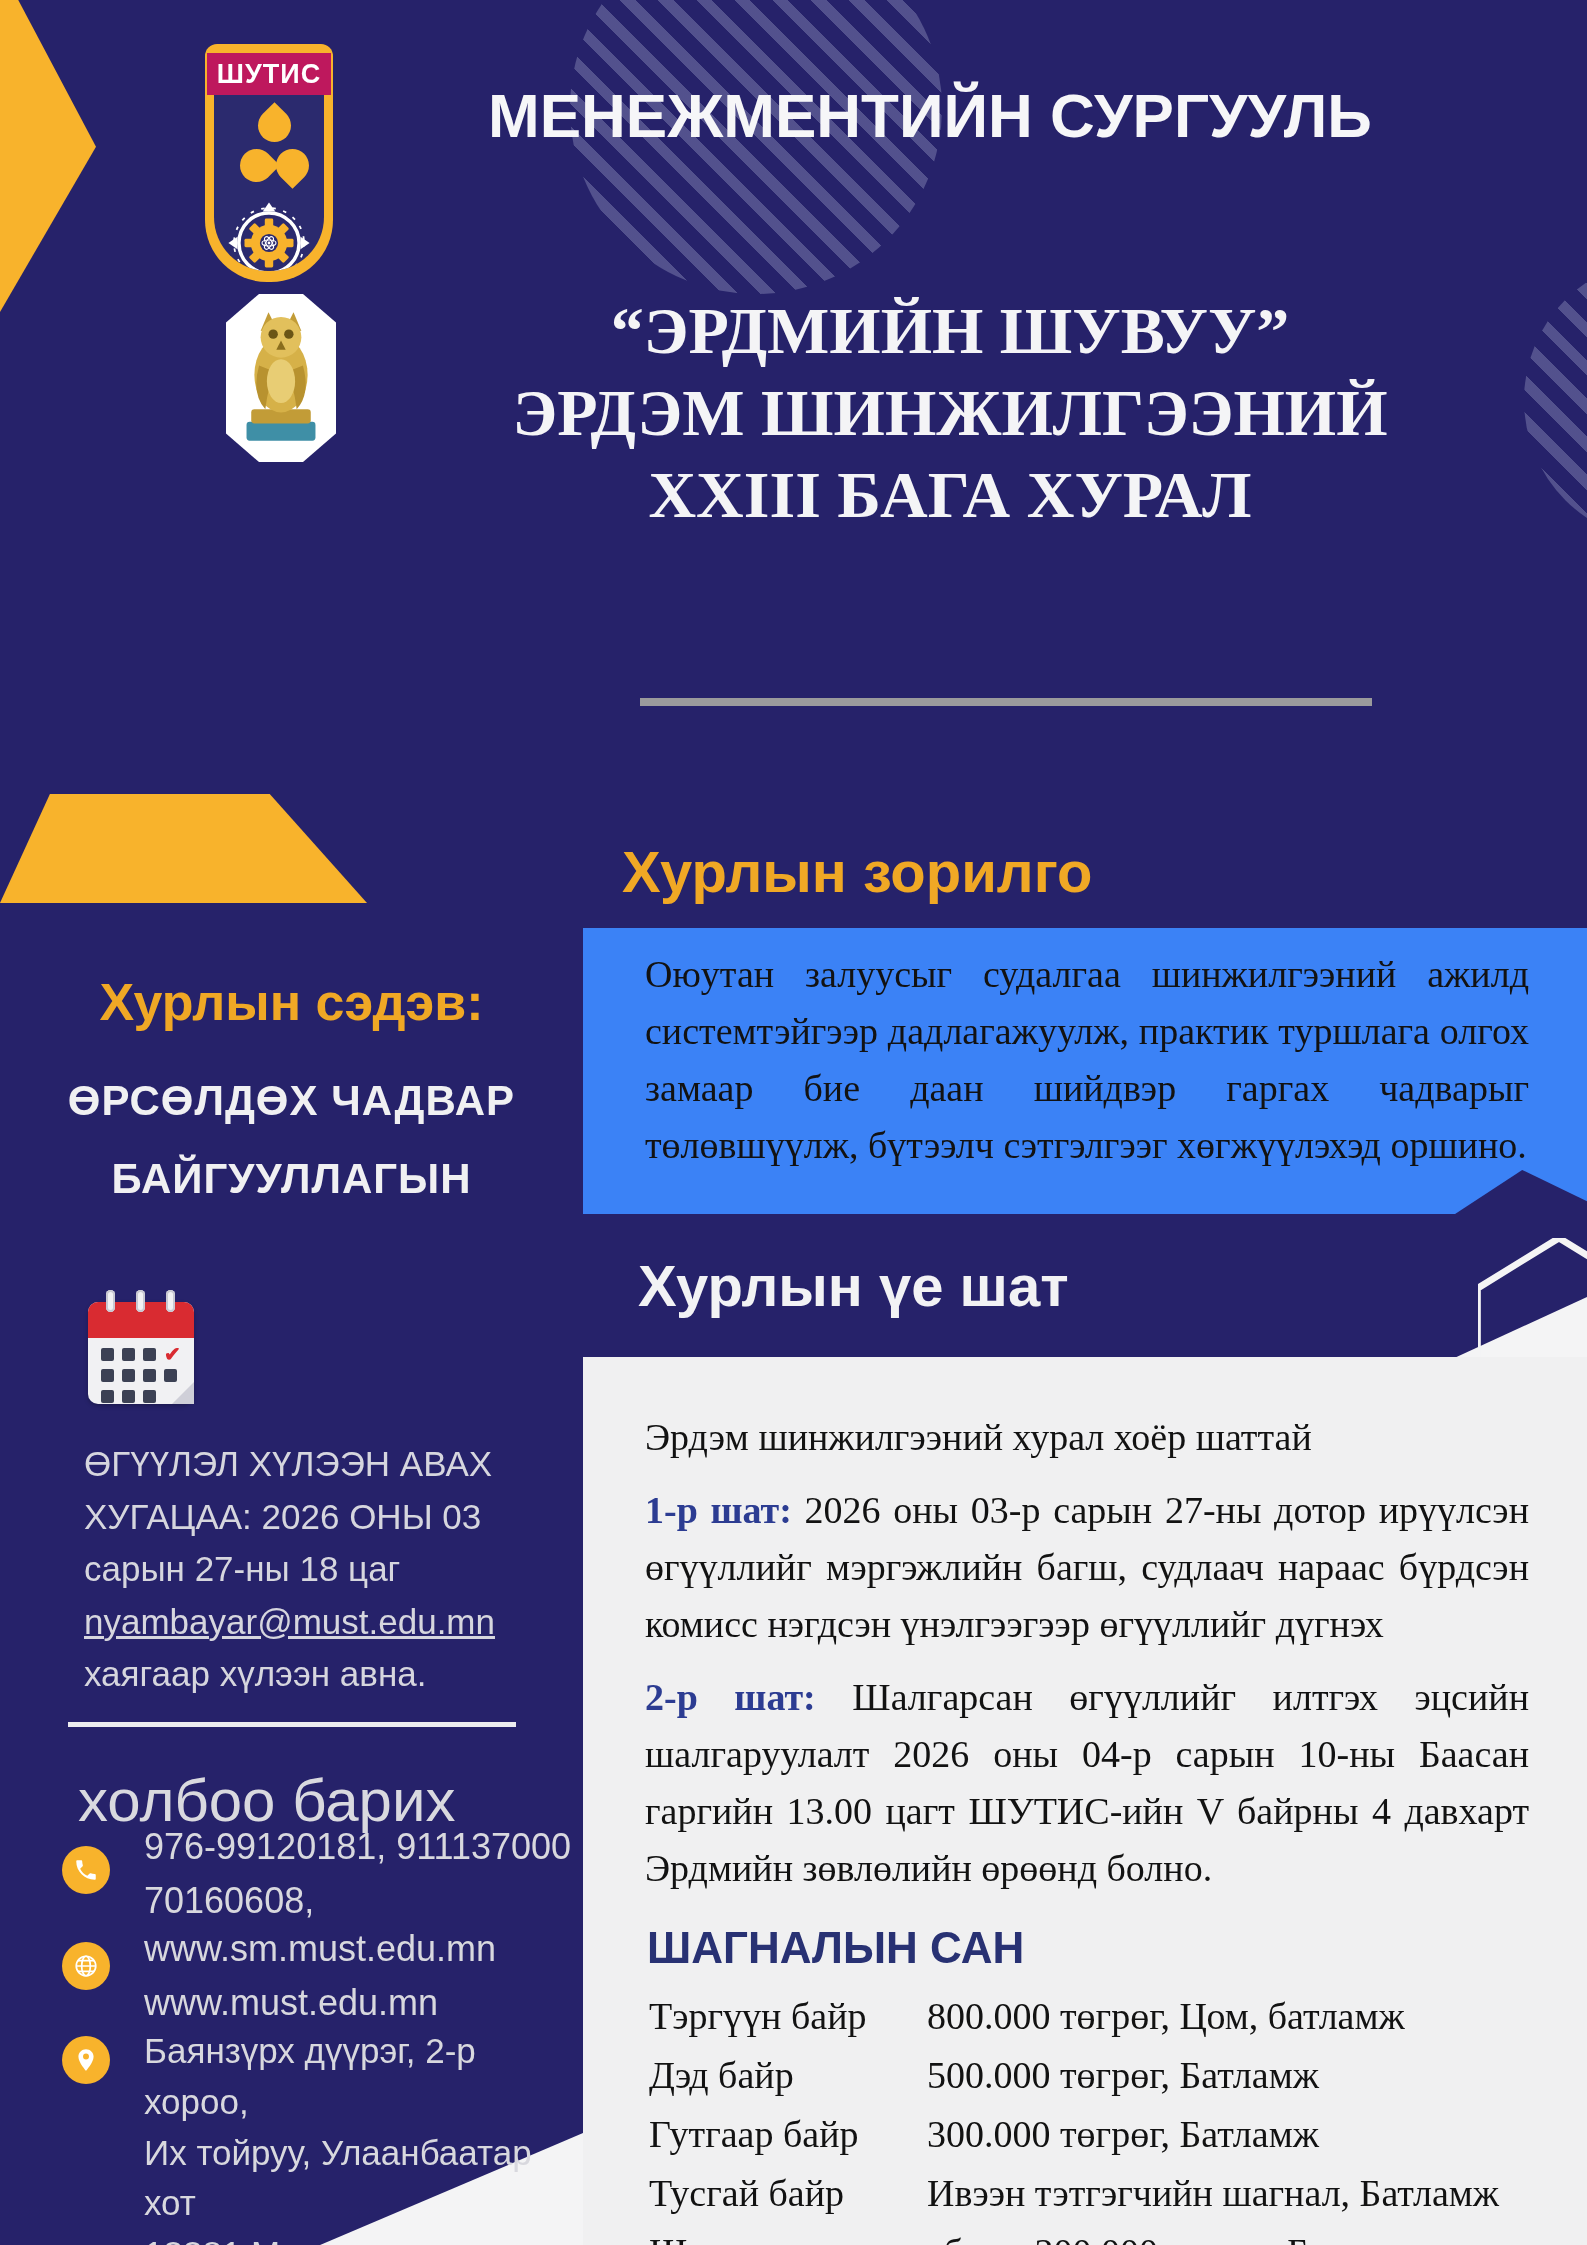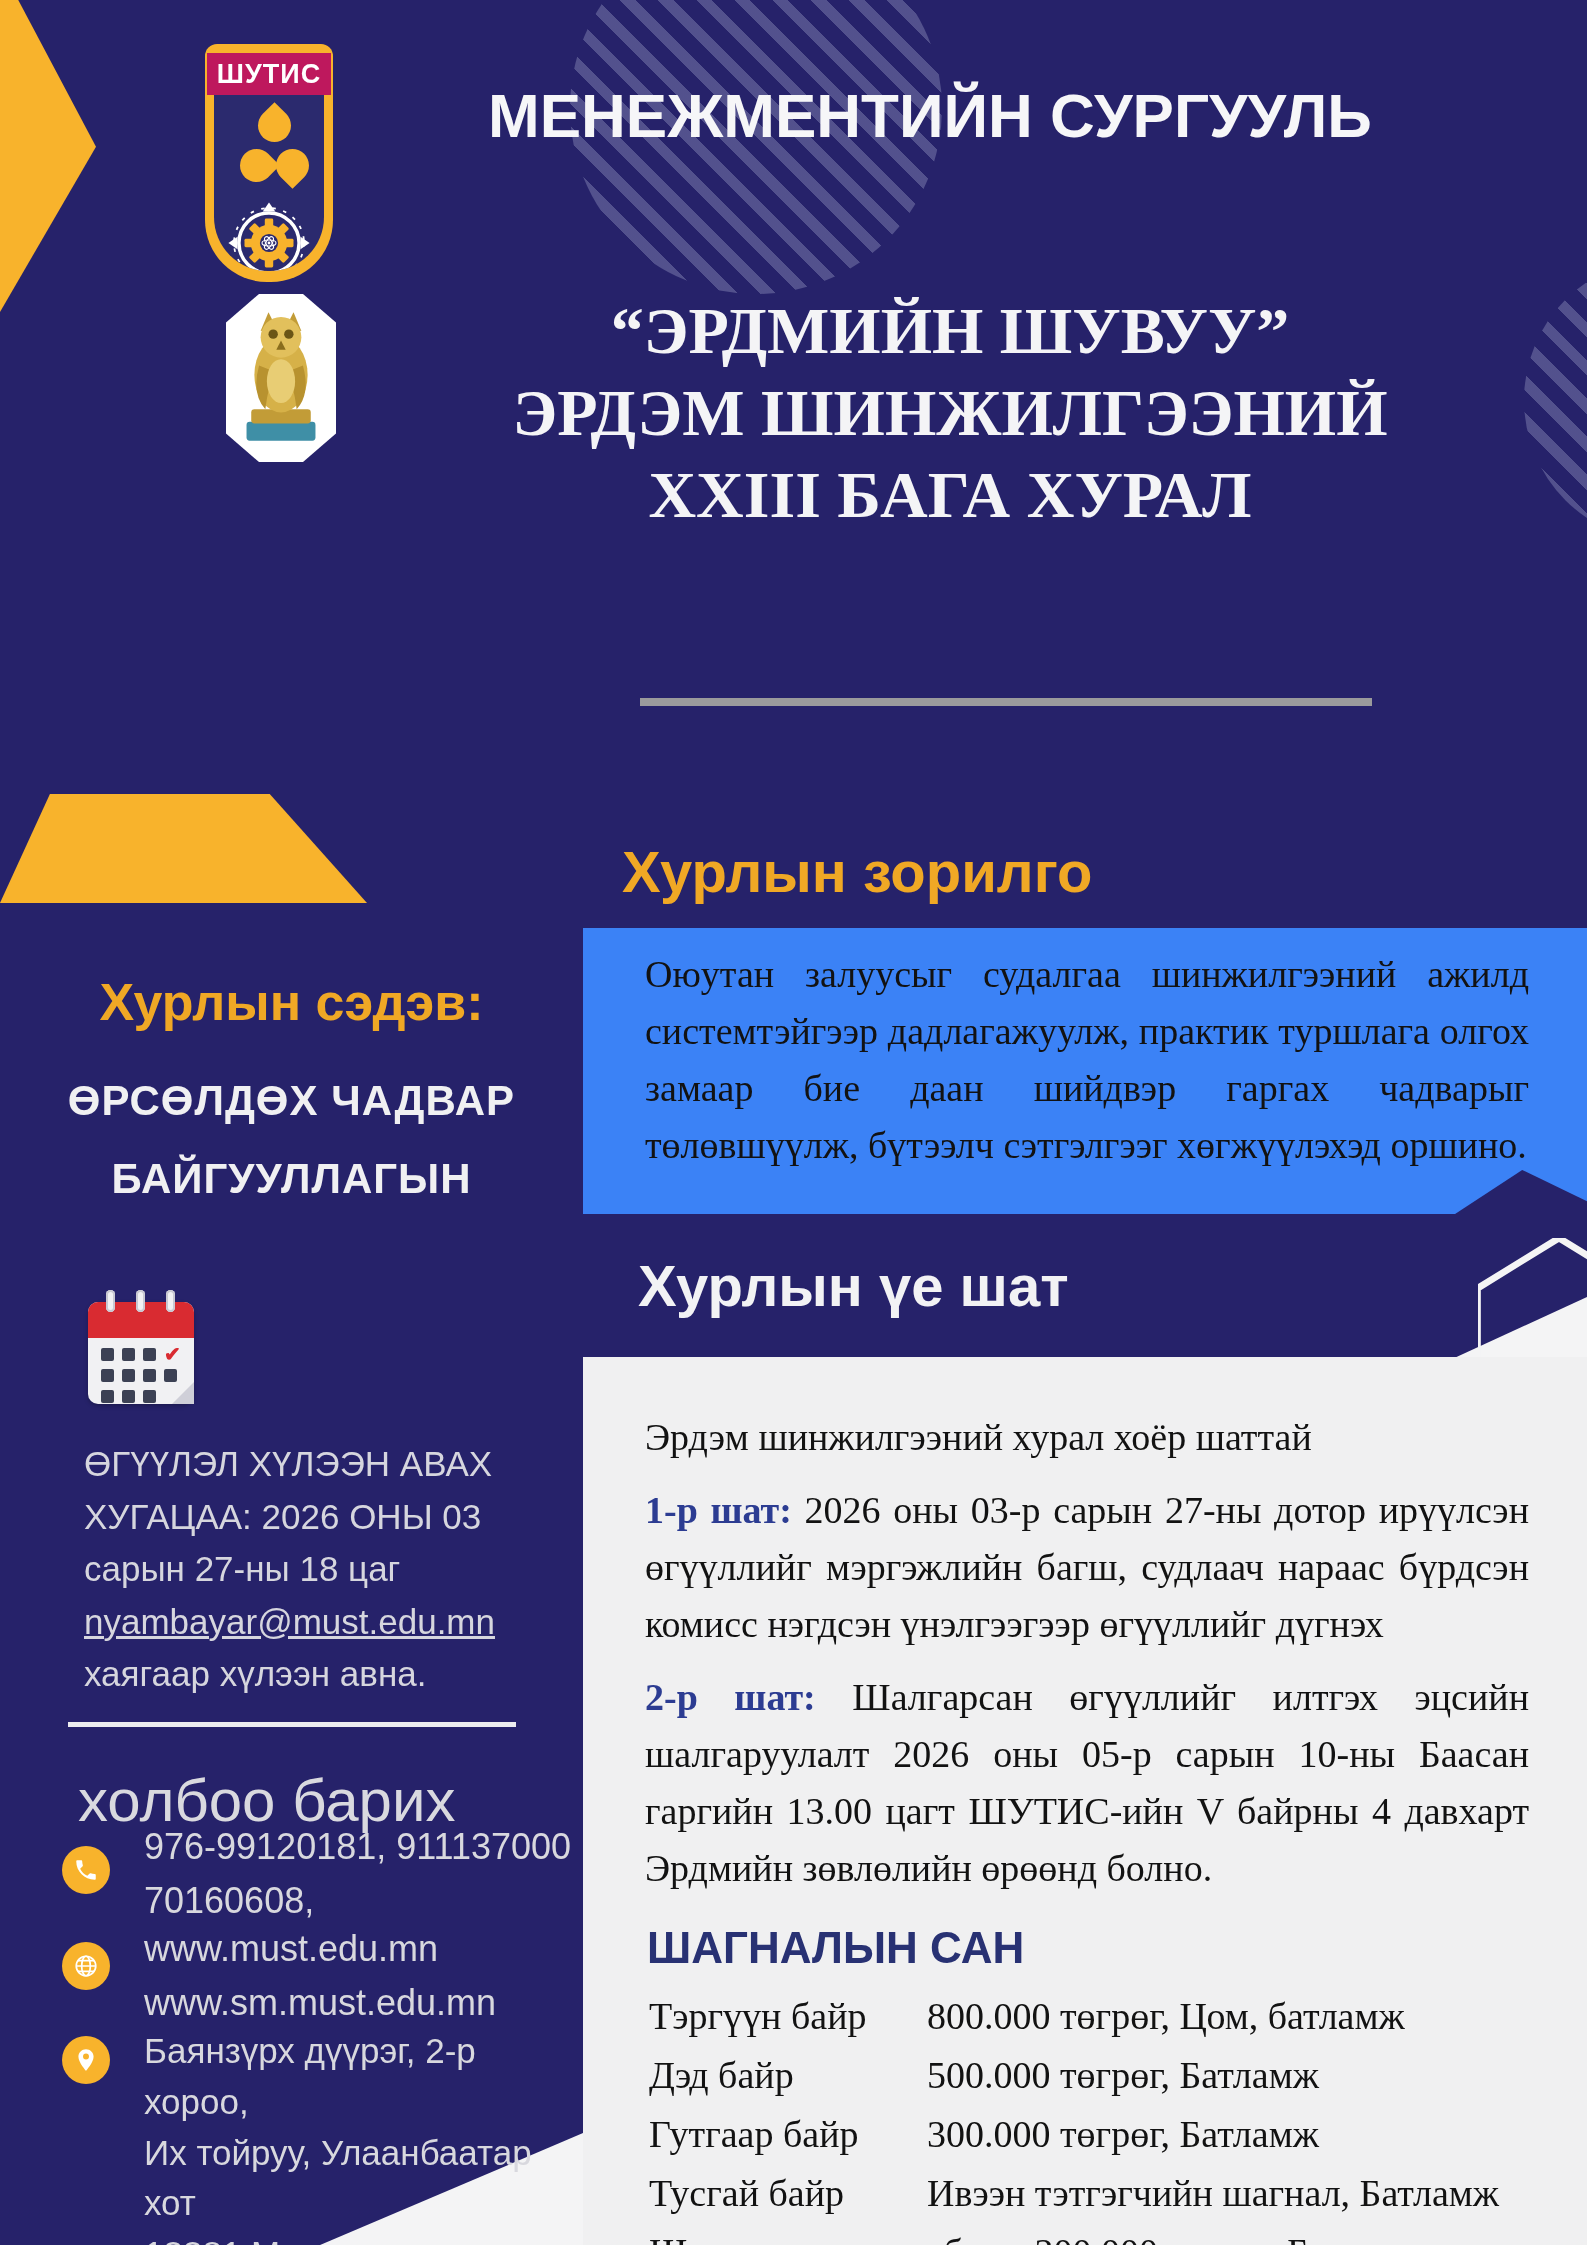--- a/index.html
+++ b/index.html
@@ -193,21 +193,21 @@
   <div class="hex-yellow"></div>
   <div class="hex-outline">
     <svg viewBox="0 0 100 100" preserveAspectRatio="none" style="width:100%;height:100%;">
       <polygon points="50 0, 100 25, 100 75, 50 100, 0 75, 0 25" fill="none" stroke="#f4f4f5" stroke-width="3.5"></polygon>
     </svg>
   </div>
 
   <div class="box2">
     <p class="serif-body">Эрдэм шинжилгээний хурал хоёр шаттай</p>
     <p class="serif-body"><span class="stage-label">1-р шат:</span> <span>2026 оны 03-р сарын 27-ны дотор ирүүлсэн өгүүллийг мэргэжлийн багш, судлаач нараас бүрдсэн комисс нэгдсэн үнэлгээгээр өгүүллийг дүгнэх</span></p>
-    <p class="serif-body"><span class="stage-label">2-р шат:</span> <span>Шалгарсан өгүүллийг илтгэх эцсийн шалгаруулалт 2026 оны 05-р сарын 10-ны Баасан гаргийн 13.00 цагт ШУТИС-ийн V байрны 4 давхарт Эрдмийн зөвлөлийн өрөөнд болно.</span></p>
+    <p class="serif-body"><span class="stage-label">2-р шат:</span> <span>Шалгарсан өгүүллийг илтгэх эцсийн шалгаруулалт 2026 оны 04-р сарын 10-ны Баасан гаргийн 13.00 цагт ШУТИС-ийн V байрны 4 давхарт Эрдмийн зөвлөлийн өрөөнд болно.</span></p>
 
     <div class="awards-heading">ШАГНАЛЫН САН</div>
     <div class="award-row">
       <span class="award-label">Тэргүүн байр</span>
       <span>800.000 төгрөг, Цом, батламж</span>
     </div>
     <div class="award-row">
       <span class="award-label">Дэд байр</span>
       <span>500.000 төгрөг, Батламж</span>
     </div>
@@ -275,22 +275,22 @@
   </div>
 
   <div class="cicon" style="left:62px; top:1942px;">
     <svg viewBox="0 0 24 24" fill="none" stroke="#fff" stroke-width="1.6">
       <circle cx="12" cy="12" r="9"></circle>
       <ellipse cx="12" cy="12" rx="4" ry="9"></ellipse>
       <path d="M3 12h18M4.5 7h15M4.5 17h15"></path>
     </svg>
   </div>
   <div class="ctext" style="top:1922px;">
+    <div><a href="#">www.sm.must.edu.mn</a></div>
     <div><a href="#">www.must.edu.mn</a></div>
-    <div><a href="#">www.sm.must.edu.mn</a></div>
   </div>
 
   <div class="cicon" style="left:62px; top:2036px;">
     <svg viewBox="0 0 24 24">
         <path fill="#fff" d="M12 2C8.1 2 5 5.1 5 9c0 5.2 7 13 7 13s7-7.8 7-13c0-3.9-3.1-7-7-7zm0 9.5A2.5 2.5 0 1 1 12 6a2.5 2.5 0 0 1 0 5.5z"></path>
       </svg>
   </div>
   <div class="ctext" style="top:2026px; font-size:35px; line-height:1.45;">
     <div>Баянзүрх дүүрэг, 2-р хороо,</div>
     <div>Их тойруу, Улаанбаатар хот</div>

